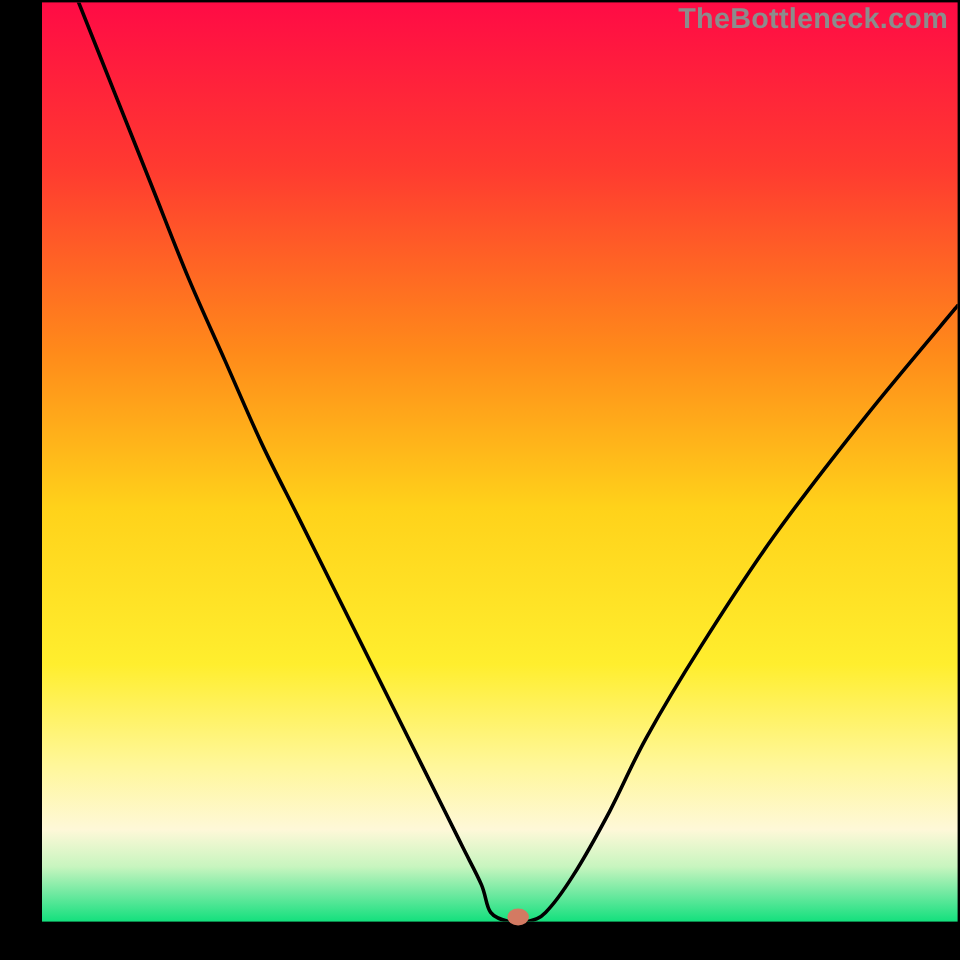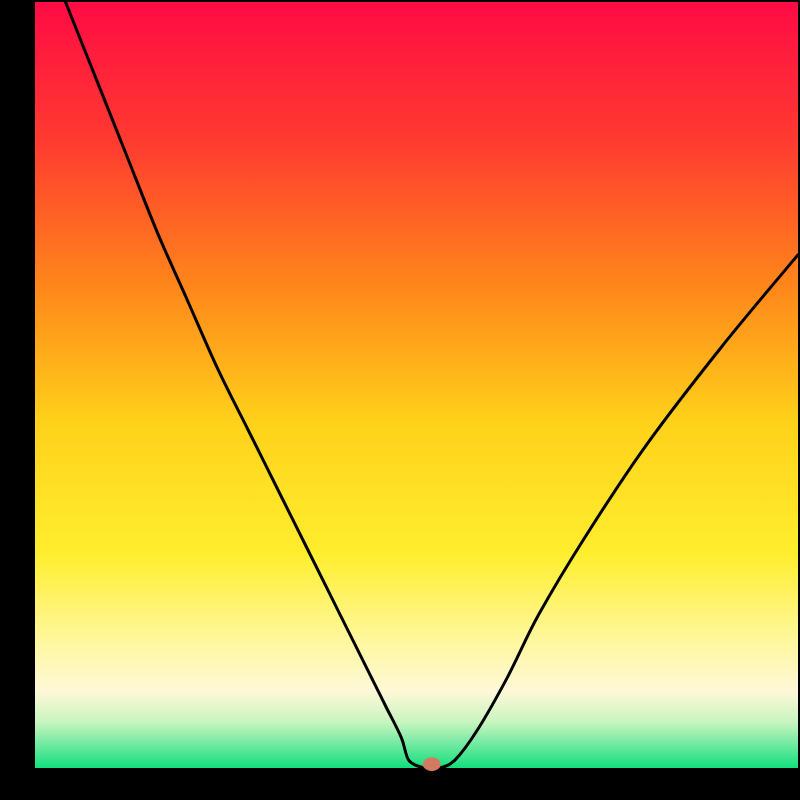--- a/index.html
+++ b/index.html
@@ -55,13 +55,14 @@
     </defs>
 
     <rect x="0" y="0" width="800" height="800" fill="#000"></rect>
 
     <rect id="plot-bg" x="35" y="2" width="763" height="766" fill="url(#bg-grad)"></rect>
 
     <path id="curve" fill="none" stroke="#000" stroke-width="3" stroke-linejoin="round" stroke-linecap="round" clip-path="url(#plot-clip)" d="M 65.52 2.00 C 70.61 14.77, 85.87 53.07, 96.04 78.60 C 106.21 104.13, 116.39 129.67, 126.56 155.20 C 136.73 180.73, 146.91 207.54, 157.08 231.80 C 167.25 256.06, 177.43 277.76, 187.60 300.74 C 197.77 323.72, 207.95 347.98, 218.12 369.68 C 228.29 391.38, 238.47 410.53, 248.64 430.96 C 258.81 451.39, 268.99 471.81, 279.16 492.24 C 289.33 512.67, 299.51 533.09, 309.68 553.52 C 319.85 573.95, 330.03 594.37, 340.20 614.80 C 350.37 635.23, 363.09 660.76, 370.72 676.08 C 378.35 691.40, 380.89 696.51, 385.98 706.72 C 391.07 716.93, 397.43 728.42, 401.24 737.36 C 405.06 746.30, 405.06 755.23, 408.87 760.34 C 412.69 765.45, 419.04 766.72, 424.13 768.00 C 429.22 769.28, 434.30 769.28, 439.39 768.00 C 444.48 766.72, 448.29 766.72, 454.65 760.34 C 461.01 753.96, 468.64 743.74, 477.54 729.70 C 486.44 715.66, 497.89 695.23, 508.06 676.08 C 518.23 656.93, 525.86 637.78, 538.58 614.80 C 551.30 591.82, 566.56 566.29, 584.36 538.20 C 602.16 510.11, 622.51 478.20, 645.40 446.28 C 668.29 414.36, 696.27 378.62, 721.70 346.70 C 747.13 314.78, 785.28 270.10, 798.00 254.78"></path>
 
     <ellipse id="marker" rx="9" ry="7" fill="#d37a62" cx="431.76" cy="764.17"></ellipse>
   </svg>
+  <div class="watermark">TheBottleneck.com</div>
 </div>
 
 </body></html>

